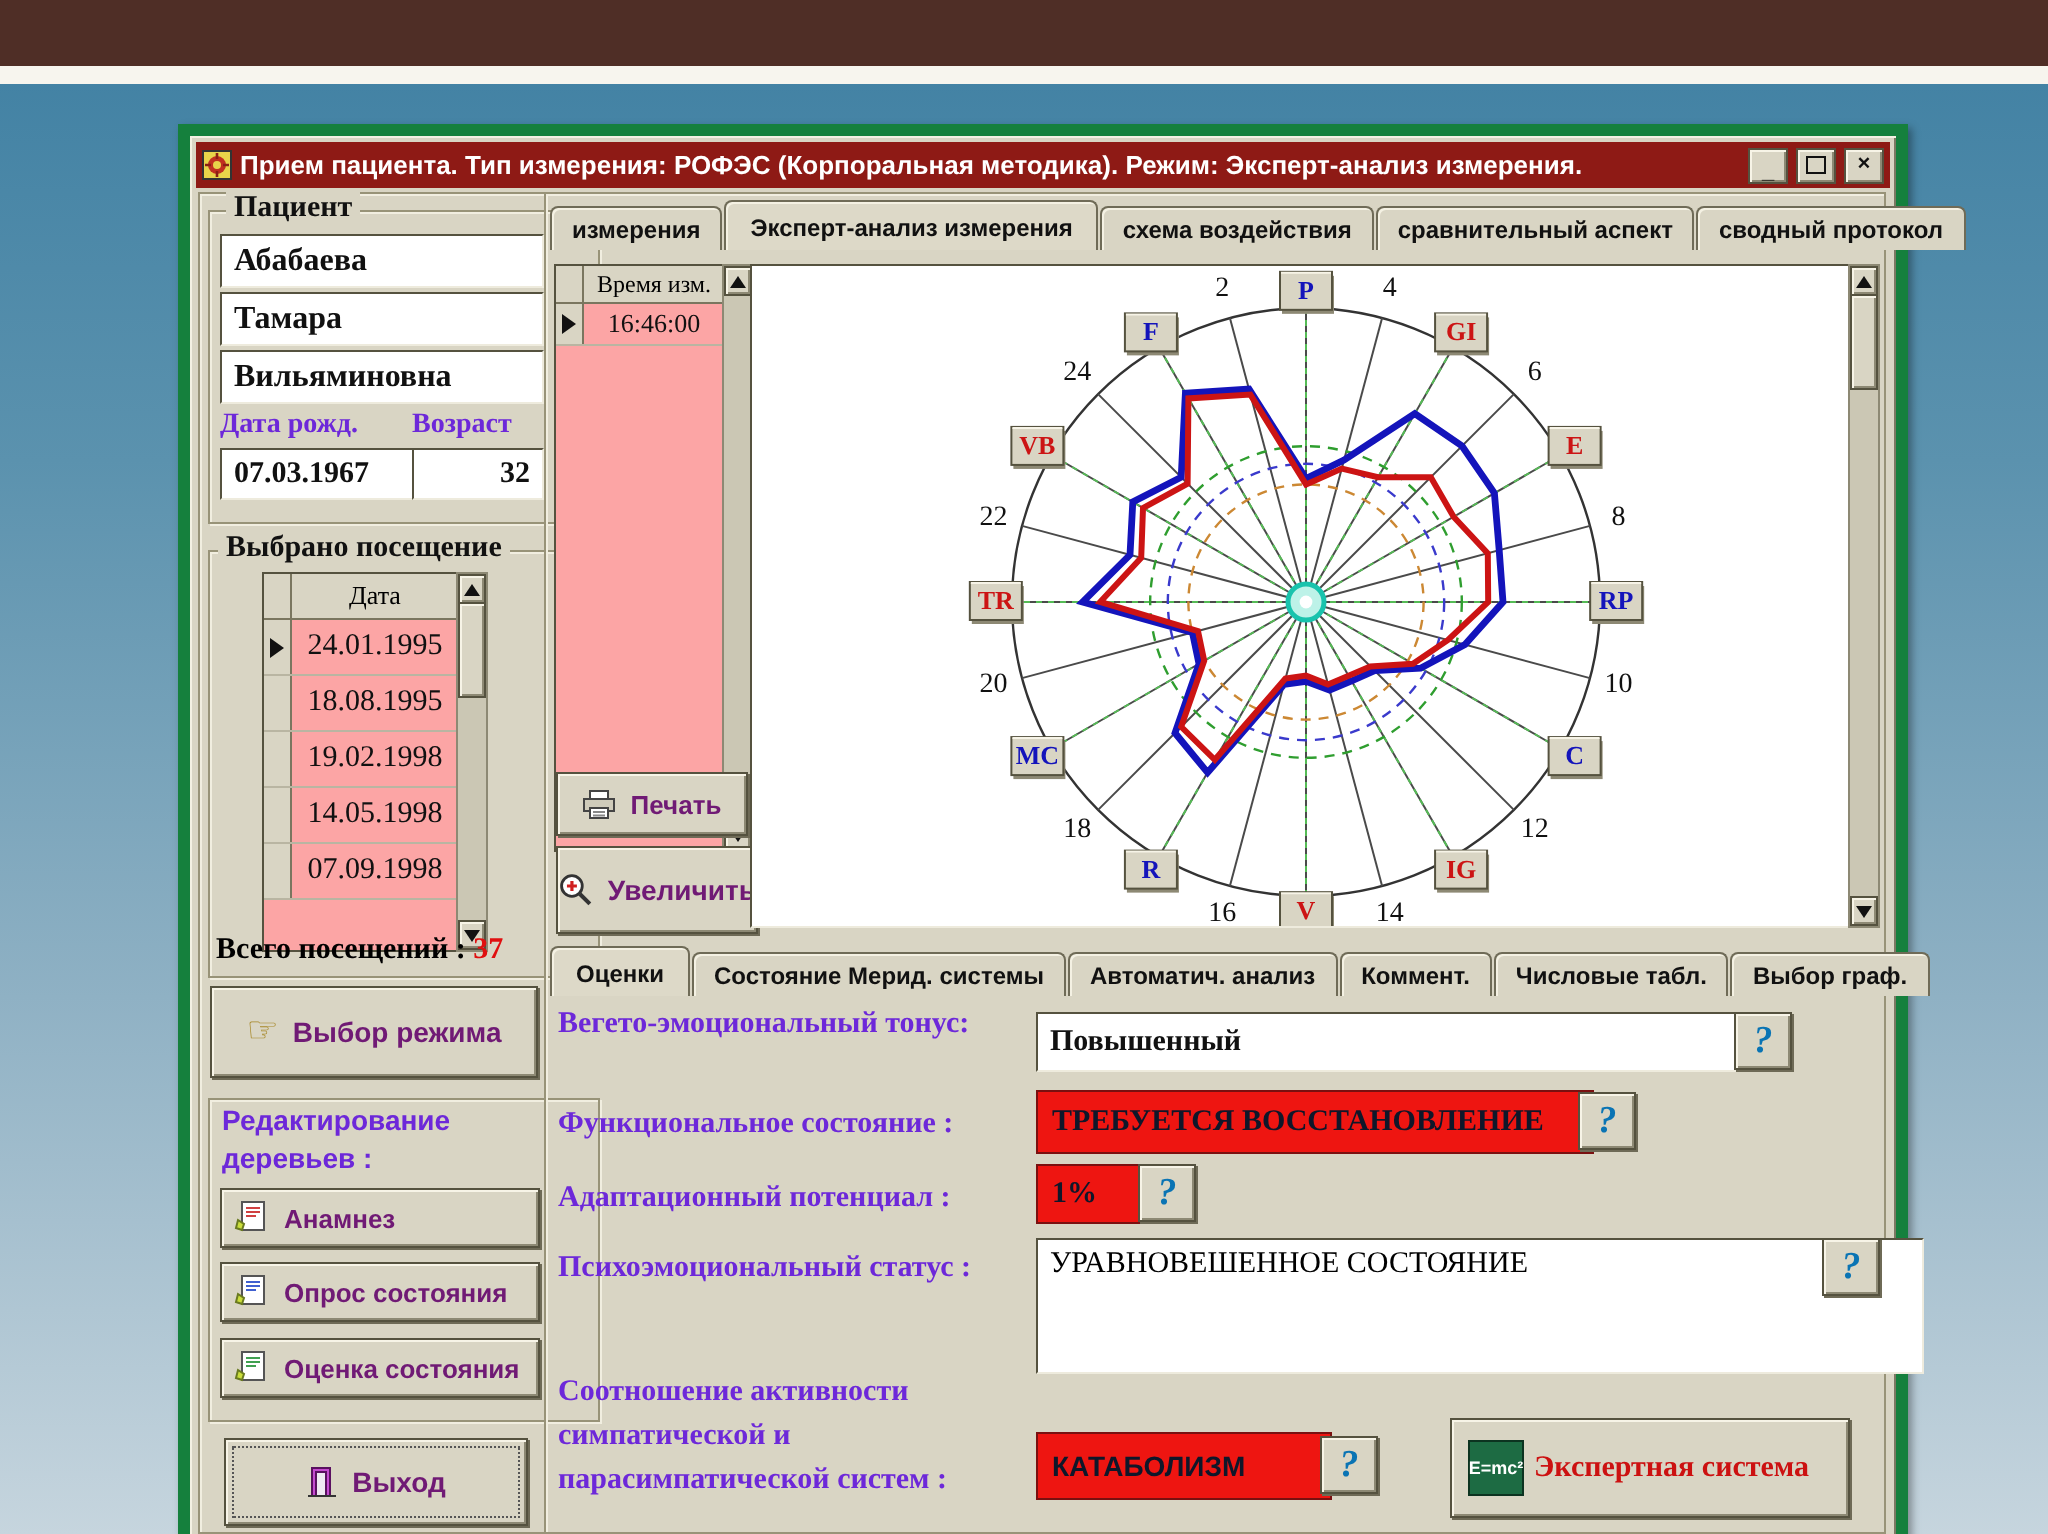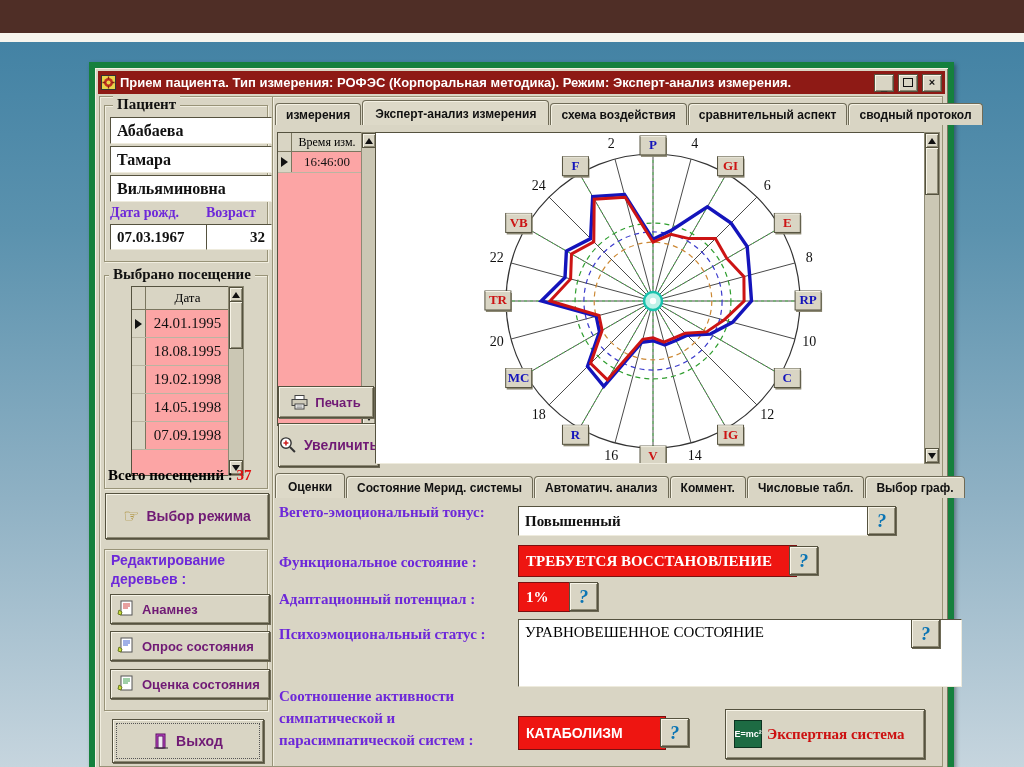--- a/index.html
+++ b/index.html
@@ -19,21 +19,21 @@
   .winbtn{width:18px;height:16px;background:#d9d5c4;border:1px solid #55523f;
           box-shadow:inset 1px 1px 0 #f7f4e7, inset -1px -1px 0 #8d8974;
           font:bold 11px "Liberation Sans",sans-serif;color:#111;
           display:flex;align-items:center;justify-content:center;line-height:1;}
   .app-ico{width:15px;height:15px;flex:0 0 15px;}
 
   .btn3d{background:#d9d5c4;border:1px solid #55523f;
          box-shadow:inset 1px 1px 0 #f7f4e7, inset -1px -1px 0 #8d8974, 1px 1px 0 #6e6a56;
          display:flex;align-items:center;justify-content:center;gap:7px;cursor:default;}
   .sunken{background:#fff;border:1px solid;border-color:#55523f #eeebdd #eeebdd #55523f;}
-  .gbox{position:absolute;border:1px solid #989378;box-shadow:inset 1px 1px 0 #f1eee0,1px 1px 0 #f1eee0;}
+  .gbox{position:absolute;border:1px solid #989378;box-shadow:inset 1px 1px 0 #f1eee0,1px 1px 0 #f1eee0;padding-left:32px;}
   .gbox .legend{position:absolute;top:-10px;left:8px;background:#d9d5c4;padding:0 4px;
                 font:bold 15px "Liberation Serif",serif;color:#111;white-space:nowrap;}
 
   .panel{position:absolute;border:1px solid #989378;box-shadow:inset 1px 1px 0 #f1eee0;}
 
   
   .tabstrip{position:absolute;display:flex;align-items:flex-end;}
   .tab{padding:4px 10px 3px;background:#d9d5c4;border:1px solid #6f6b57;border-bottom:none;
        border-radius:4px 4px 0 0;box-shadow:inset 1px 1px 0 #f4f1e3;
        font:bold 12px "Liberation Sans",sans-serif;color:#111;margin-right:1px;white-space:nowrap;}
@@ -55,21 +55,21 @@
           display:flex;align-items:center;justify-content:center;}
   .sb-thumb{width:12px;height:46px;background:#d9d5c4;border:1px solid #55523f;
           box-shadow:inset 1px 1px 0 #f7f4e7, inset -1px -1px 0 #8d8974;position:absolute;left:0;top:14px;}
   .tri-up{width:0;height:0;border-left:4px solid transparent;border-right:4px solid transparent;border-bottom:6px solid #111;}
   .tri-down{width:0;height:0;border-left:4px solid transparent;border-right:4px solid transparent;border-top:6px solid #111;}
 
   .help-btn{position:absolute;width:27px;height:27px;background:#d9d5c4;border:1px solid #55523f;
             box-shadow:inset 1px 1px 0 #f7f4e7, inset -1px -1px 0 #8d8974,1px 1px 0 #6e6a56;
             font:bold italic 19px "Liberation Serif",serif;color:#0a74b4;
             display:flex;align-items:center;justify-content:center;}
-  .red-field{position:absolute;background:#ee1511;border:1px solid #7a1010;color:#ffffff;
+  .red-field{position:absolute;background:#ee1511;border:1px solid #7a1010;color:#0f172a;
              font:bold 15px "Liberation Serif",serif;display:flex;align-items:center;padding:0 7px;}
   .flabel{position:absolute;font:bold 15px "Liberation Serif",serif;color:#6d28d9;white-space:nowrap;}
   .fvalue{position:absolute;font:15px "Liberation Serif",serif;color:#111;display:flex;align-items:center;padding:0 6px;}
 
   .sidebtn-label{font:bold 13px "Liberation Sans",sans-serif;color:#701a75;}
   svg text{user-select:none;}
 </style>
 </head>
 <body>
 

